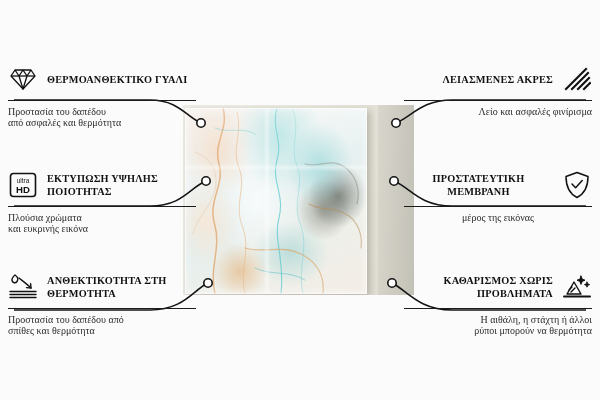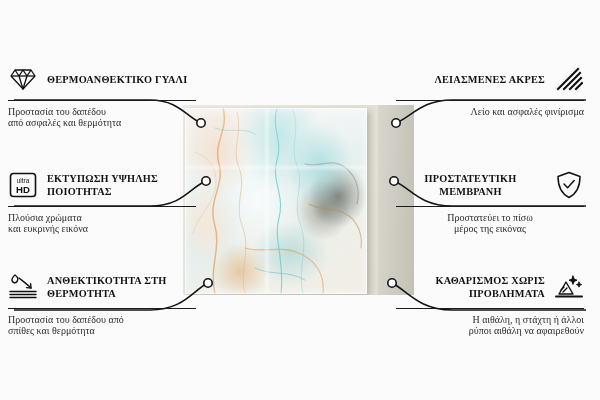--- a/index.html
+++ b/index.html
@@ -98,21 +98,21 @@
     width: 600px; height: 400px;
     pointer-events: none;
   }
 
   
   .feat {
     position: absolute;
     width: 188px;
   }
   .feat.left  { left: 8px;  text-align: left; }
-  .feat.right { right: 16px; text-align: right; }
+  .feat.right { right: 8px; text-align: right; }
 
   .feat .head {
     display: flex;
     align-items: center;
     gap: 9px;
     min-height: 34px;
   }
   .feat.right .head { flex-direction: row-reverse; }
 
   .feat .title {
@@ -283,21 +283,20 @@
           <g fill="none" stroke="#111" stroke-width="1.5" stroke-linejoin="round" stroke-linecap="round">
             <path d="M13,1.5 L24,5.5 C24,15 20,23 13,26.5 C6,23 2,15 2,5.5 Z"></path>
             <path d="M8,13 L11.6,16.8 L18.2,9.6"></path>
           </g>
         </svg>
       </span>
       <span class="title">ΠΡΟΣΤΑΤΕΥΤΙΚΗ ΜΕΜΒΡΑΝΗ</span>
     </div>
     <div class="rule"></div>
     <div class="desc">
-      <div>Προστατεύει το πίσω</div>
       <div>μέρος της εικόνας</div>
     </div>
   </div>
 
   <div class="feat right" style="top:270px;">
     <div class="head">
       <span class="ico">
         <svg width="30" height="28" viewBox="0 0 30 28">
           <g fill="none" stroke="#111" stroke-width="1.4" stroke-linejoin="round" stroke-linecap="round">
             <path d="M5,21 L12,9 L19,21 Z"></path>
@@ -306,17 +305,17 @@
             <path d="M19,3 L20.2,6 L23,7.2 L20.2,8.4 L19,11.4 L17.8,8.4 L15,7.2 L17.8,6 Z" fill="#111" stroke-width="0.9"></path>
             <path d="M25,9 L25.8,10.8 L27.6,11.6 L25.8,12.4 L25,14.2 L24.2,12.4 L22.4,11.6 L24.2,10.8 Z" fill="#111" stroke-width="0.8"></path>
           </g>
         </svg>
       </span>
       <span class="title">ΚΑΘΑΡΙΣΜΟΣ ΧΩΡΙΣ ΠΡΟΒΛΗΜΑΤΑ</span>
     </div>
     <div class="rule"></div>
     <div class="desc">
       <div>Η αιθάλη, η στάχτη ή άλλοι</div>
-      <div>ρύποι αιθάλη να αφαιρεθούν</div>
+      <div>ρύποι μπορούν να θερμότητα</div>
     </div>
   </div>
 
 </div>
 
 </body></html>

